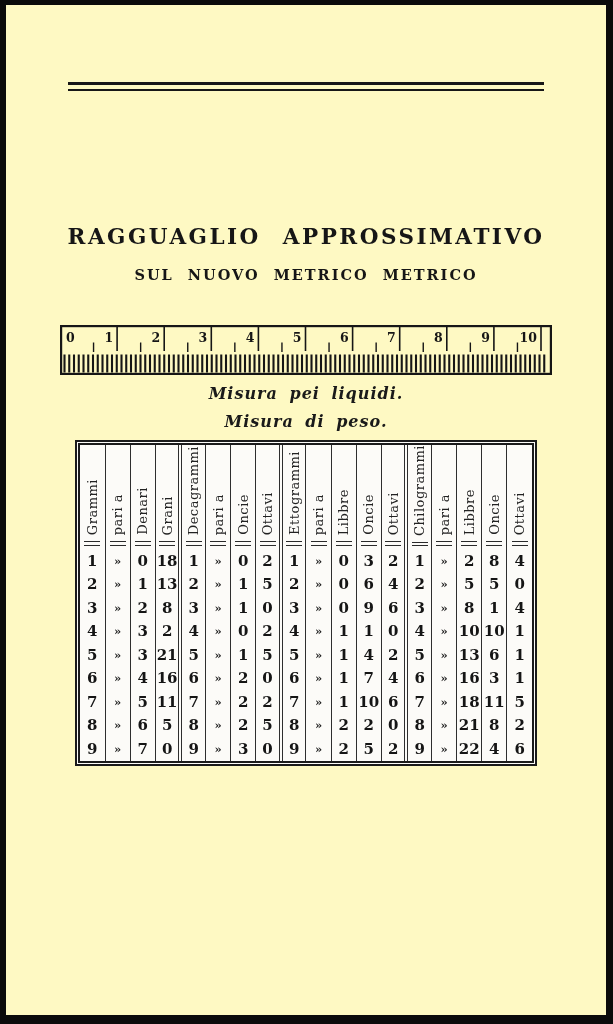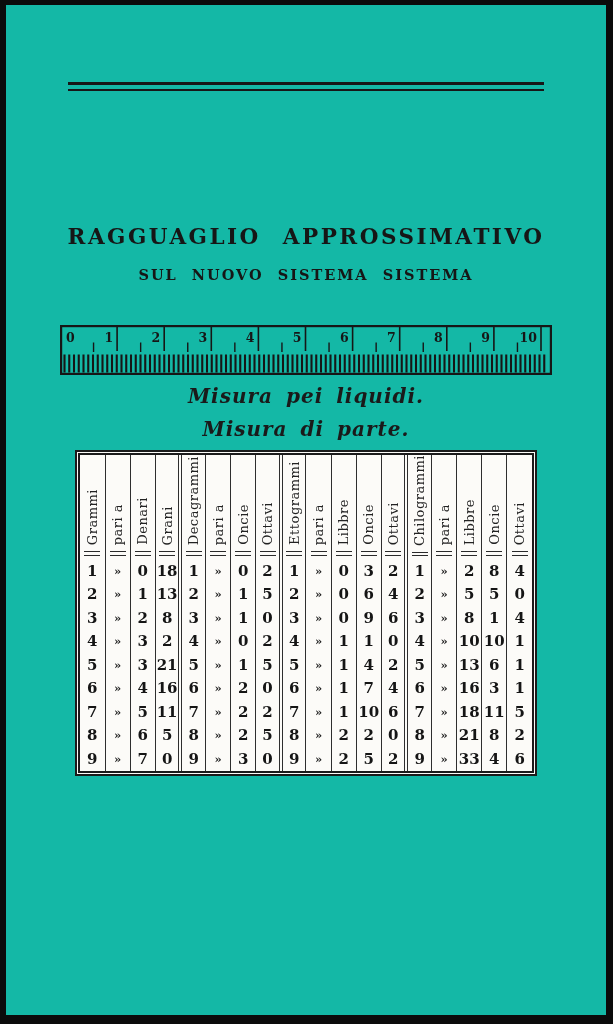--- a/index.html
+++ b/index.html
@@ -2,21 +2,21 @@
 <html><head>
 <meta charset="utf-8">
 <style>
   html,body { margin:0; padding:0; }
   body {
     width:613px; height:1024px; background:#0b0b0b; position:relative;
     font-family:"DejaVu Serif","Liberation Serif",serif; overflow:hidden;
   }
   .page {
     position:absolute; top:5px; left:6px; right:7px; bottom:9px;
-    background:#14b8a6; color:#1d1d1d; overflow:hidden;
+    background:#fef9c3; color:#1d1d1d; overflow:hidden;
   }
   .top-rule {
     width:476px; height:4px; margin:77px auto 0;
     border-top:3px solid #171717; border-bottom:2px solid #171717;
   }
   h1.title {
     margin:133px 0 0; text-align:center; font-size:21.5px; font-weight:bold;
     letter-spacing:2.5px; word-spacing:12px; color:#161616;
   }
   h2.subtitle {
@@ -25,21 +25,21 @@
   }
   .ruler-wrap { width:492px; margin:42px auto 0; }
   .ruler-wrap svg { display:block; }
   p.body-text {
     width:492px; margin:17px auto 0; font-size:17.5px; line-height:1.42;
     text-align:justify; text-indent:27px; word-spacing:2px; color:#1c1c1c;
   }
   p.liquids { margin-top:15px; }
   h3.section-heading {
     margin:9px 0 0; text-align:center; font-style:italic; font-weight:600;
-    font-size:20px; letter-spacing:1px; word-spacing:5px; color:#1a1a1a;
+    font-size:16px; letter-spacing:1px; word-spacing:5px; color:#1a1a1a;
   }
   .table-frame {
     width:452px; margin:9px auto 0; border:5px double #1b1b1b; background:#fcfbf8;
   }
   table.weights {
     width:100%; table-layout:fixed; border-collapse:collapse;
   }
   th,td { border-left:1.5px solid #2e2e2e; padding:0; }
   th.c0, td.c0 { border-left:none; }
   th.c4, td.c4, th.c8, td.c8, th.c13, td.c13 { border-left:4px double #2e2e2e; }
@@ -64,21 +64,21 @@
   td.paria { font-size:11.5px; font-weight:bold; color:#222; }
 </style>
 </head>
 <body>
 
 <div class="page">
 
   <div class="top-rule"></div>
 
   <h1 class="title">RAGGUAGLIO APPROSSIMATIVO</h1>
-  <h2 class="subtitle">SUL NUOVO SISTEMA SISTEMA</h2>
+  <h2 class="subtitle">SUL NUOVO METRICO METRICO</h2>
 
   <div class="ruler-wrap">
     <svg width="492" height="50" viewBox="0 0 492 50">
         <rect x="1" y="1" width="490" height="48" fill="none" stroke="#161616" stroke-width="2.4"></rect>
         <text y="17" x="6" text-anchor="start" font-size="12.5" font-weight="bold" fill="#161616">0</text>
         <line x1="57.1" y1="2" x2="57.1" y2="26" stroke="#161616" stroke-width="1.6"></line>
         <text y="17" x="53.1" text-anchor="end" font-size="12.5" font-weight="bold" fill="#161616">1</text>
         <line x1="104.2" y1="2" x2="104.2" y2="26" stroke="#161616" stroke-width="1.6"></line>
         <text y="17" x="100.2" text-anchor="end" font-size="12.5" font-weight="bold" fill="#161616">2</text>
         <line x1="151.3" y1="2" x2="151.3" y2="26" stroke="#161616" stroke-width="1.6"></line>
@@ -209,21 +209,21 @@
         <line x1="474.75" y1="29.5" x2="474.75" y2="47.5" stroke="#161616" stroke-width="2.1"></line>
         <line x1="479.5" y1="29.5" x2="479.5" y2="47.5" stroke="#161616" stroke-width="2.1"></line>
         <line x1="484.25" y1="29.5" x2="484.25" y2="47.5" stroke="#161616" stroke-width="2.1"></line>
       </svg>
   </div>
 
 
   <h3 class="section-heading">Misura pei liquidi.</h3>
 
 
-  <h3 class="section-heading">Misura di parte.</h3>
+  <h3 class="section-heading">Misura di peso.</h3>
 
   <div class="table-frame">
     <table class="weights">
       <thead>
         <tr>
             <th class="c0">
               <div class="hwrap">
                 <span class="vlabel">Grammi</span>
                 <span class="hdr-rule"></span>
               </div>
@@ -502,21 +502,21 @@
             <td class="c5 paria">»</td>
             <td class="c6">3</td>
             <td class="c7">0</td>
             <td class="c8">9</td>
             <td class="c9 paria">»</td>
             <td class="c10">2</td>
             <td class="c11">5</td>
             <td class="c12">2</td>
             <td class="c13">9</td>
             <td class="c14 paria">»</td>
-            <td class="c15">33</td>
+            <td class="c15">22</td>
             <td class="c16">4</td>
             <td class="c17">6</td>
           </tr>
         </tbody>
     </table>
   </div>
 
 </div>
 
 </body></html>

